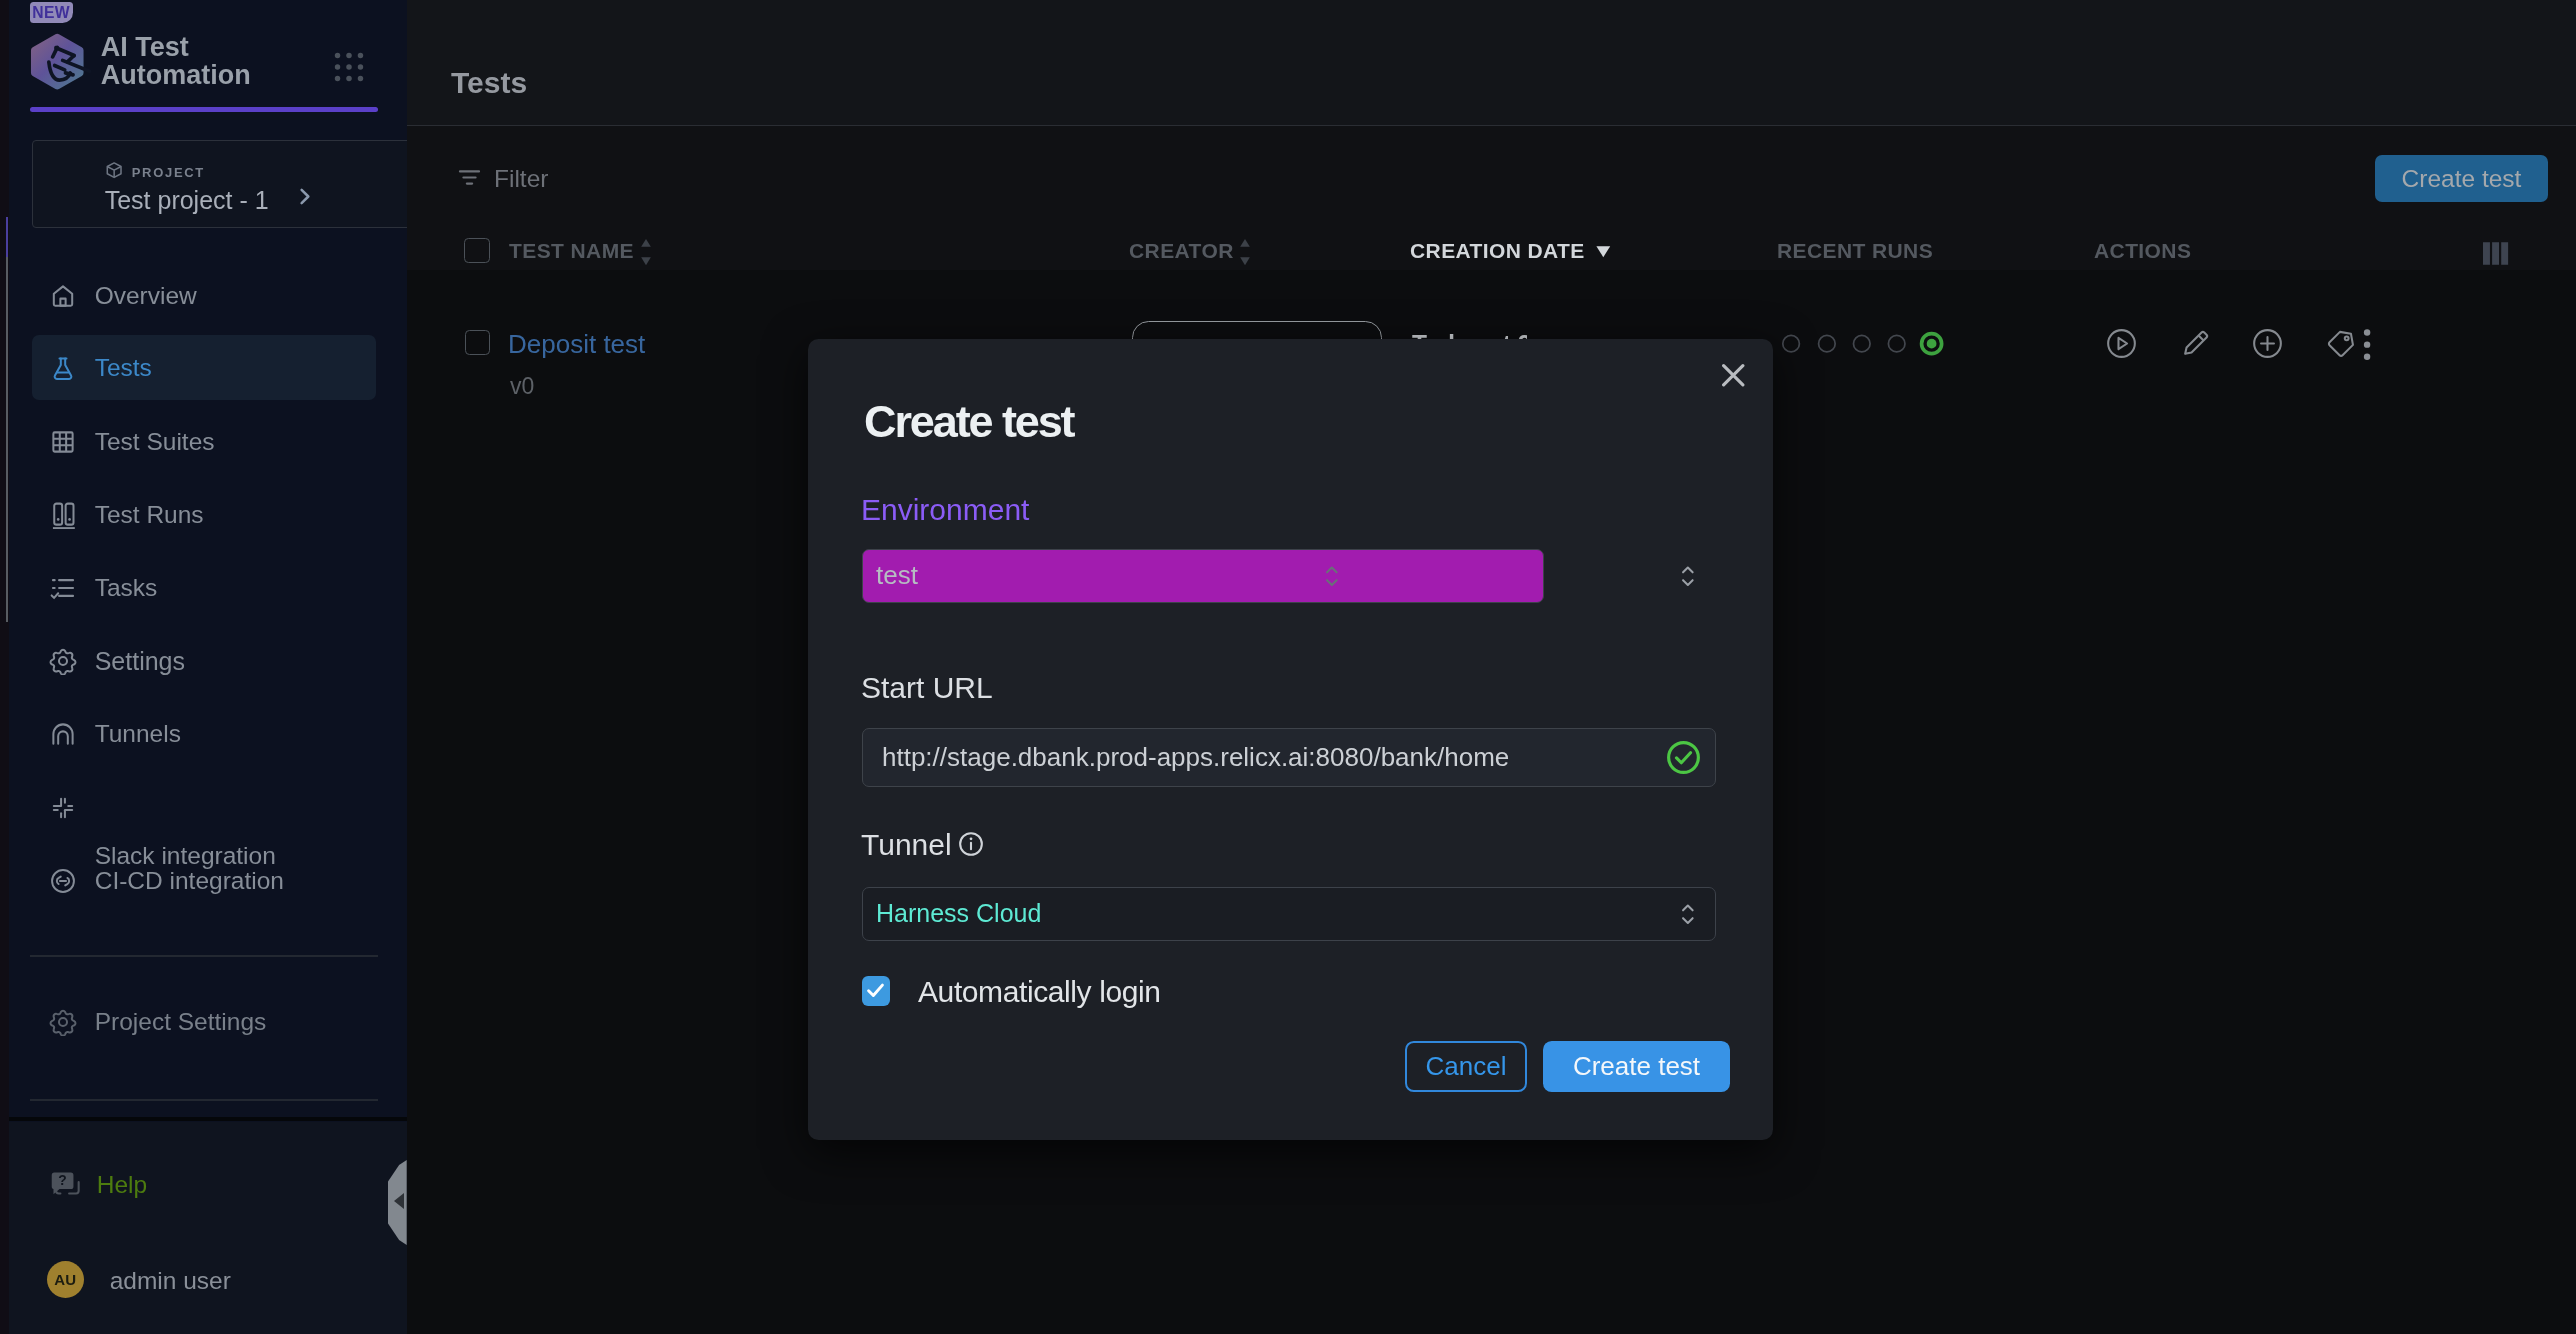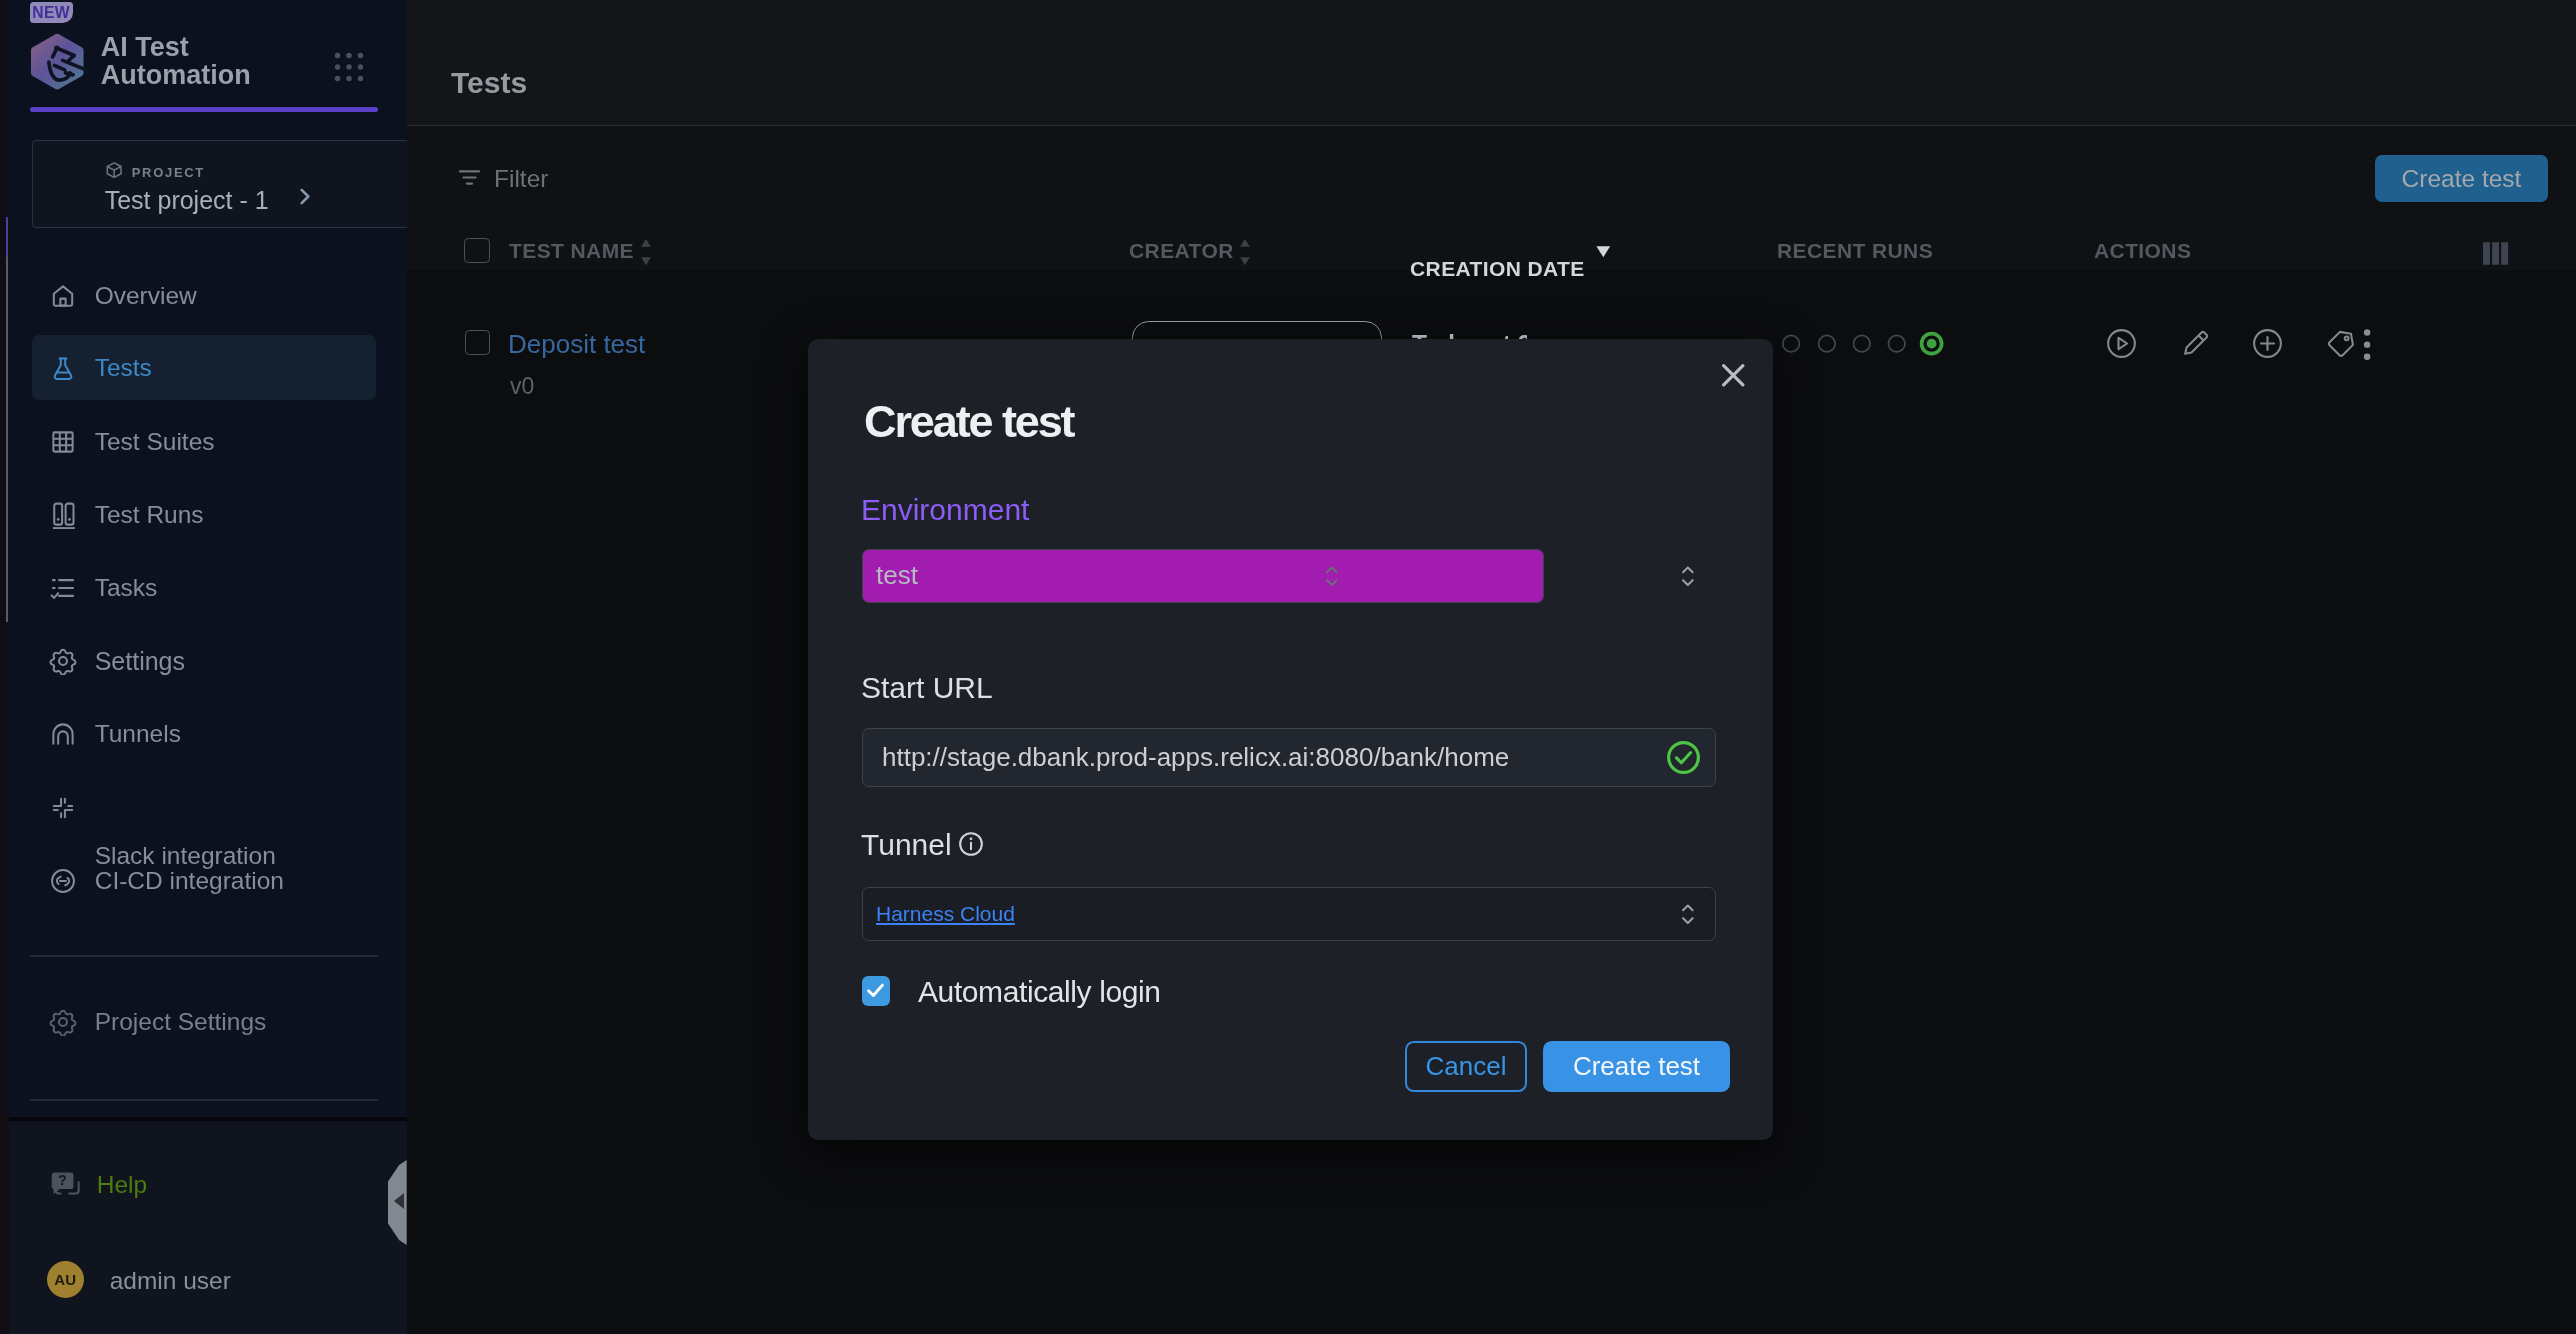--- a/index.html
+++ b/index.html
@@ -190,21 +190,21 @@
   <div class="abs" style="left:102px;top:239px;font-size:21px;font-weight:bold;letter-spacing:0.4px;color:#545960;">TEST NAME</div>
   <svg class="abs" style="left:232px;top:237px;" width="14" height="30" viewBox="0 0 16 34" fill="#3c4148">
     <path d="M8 2 L13.5 11 H2.5 Z"></path>
       <path d="M8 32 L2.5 23 H13.5 Z"></path>
   </svg>
   <div class="abs" style="left:722px;top:239px;font-size:21px;font-weight:bold;letter-spacing:0.4px;color:#545960;">CREATOR</div>
   <svg class="abs" style="left:831px;top:237px;" width="14" height="30" viewBox="0 0 16 34" fill="#3c4148">
     <path d="M8 2 L13.5 11 H2.5 Z"></path>
       <path d="M8 32 L2.5 23 H13.5 Z"></path>
   </svg>
-  <div class="abs" style="left:1003px;top:257px;font-size:21px;font-weight:bold;letter-spacing:0.4px;color:#d3d7db;text-align:center;">CREATION DATE</div>
+  <div class="abs" style="left:1003px;top:239px;font-size:21px;font-weight:bold;letter-spacing:0.4px;color:#d3d7db;text-align:center;">CREATION DATE</div>
   <svg class="abs" style="left:1188px;top:245px;" width="16.6" height="13" viewBox="0 0 20 16" fill="#d3d7db">
     <path d="M10 15 L1.5 1.5 H18.5 Z"></path>
   </svg>
   <div class="abs" style="left:1370px;top:239px;font-size:21px;font-weight:bold;letter-spacing:0.4px;color:#545960;">RECENT RUNS</div>
   <div class="abs" style="left:1687px;top:239px;font-size:21px;font-weight:bold;letter-spacing:0.4px;color:#545960;">ACTIONS</div>
   <svg class="abs" style="left:2076px;top:242px;" width="26" height="23" viewBox="0 0 30 26" fill="#3e4450">
     <rect x="0" y="0" width="8" height="26"></rect>
       <rect x="10.5" y="0" width="8" height="26"></rect>
       <rect x="21" y="0" width="8" height="26"></rect>
   </svg>
@@ -280,21 +280,21 @@
     </svg>
   </div>
 
   <div class="abs" style="left:53px;top:489px;font-size:30px;color:#dcdfe3;">Tunnel</div>
   <svg class="abs" style="left:150px;top:492px;" width="26" height="26" viewBox="0 0 30 30" fill="none" stroke="#cfd3d8" stroke-width="2.4" stroke-linecap="round">
     <circle cx="15" cy="15" r="12.5"></circle>
     <path d="M15 13.5 V21"></path>
     <circle cx="15" cy="9" r="1.6" fill="#cfd3d8" stroke="none"></circle>
   </svg>
   <div class="abs" style="left:54px;top:548px;width:854px;height:54px;background:#1a1d23;border:1.7px solid #3d424a;border-radius:7px;">
-    <div class="abs" style="left:13px;top:0;height:51px;line-height:51px;font-size:21px;color:#3b82f6;text-decoration:underline;">Harness Cloud</div>
+    <div class="abs" style="left:13px;top:0;height:51px;line-height:51px;font-size:25px;color:#5eead4;">Harness Cloud</div>
     <svg class="abs" style="left:817px;top:14px;" width="15.7" height="24.5" viewBox="0 0 18 28" fill="none" stroke="#9ba0a7" stroke-width="2.3" stroke-linecap="round" stroke-linejoin="round">
       <path d="M3.5 9.5 L9 4 L14.5 9.5"></path>
       <path d="M3.5 18.5 L9 24 L14.5 18.5"></path>
     </svg>
   </div>
 
   <div class="abs" style="left:54px;top:637px;width:28px;height:30px;background:#3d9ae0;border-radius:6.1px;">
     <svg class="abs" style="left:4.4px;top:6.1px;" width="19" height="16.6" viewBox="0 0 22 19" fill="none" stroke="#ffffff" stroke-width="3.4" stroke-linecap="round" stroke-linejoin="round">
       <path d="M3 10 L8.5 15.5 L19 3.5"></path>
     </svg>

